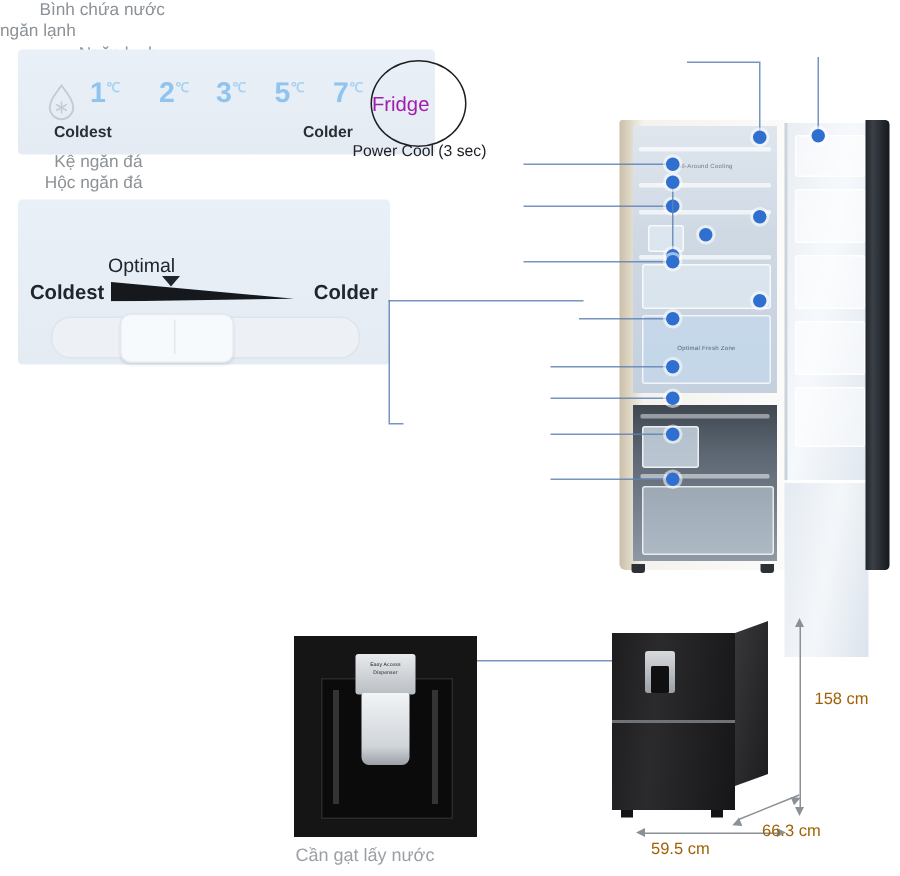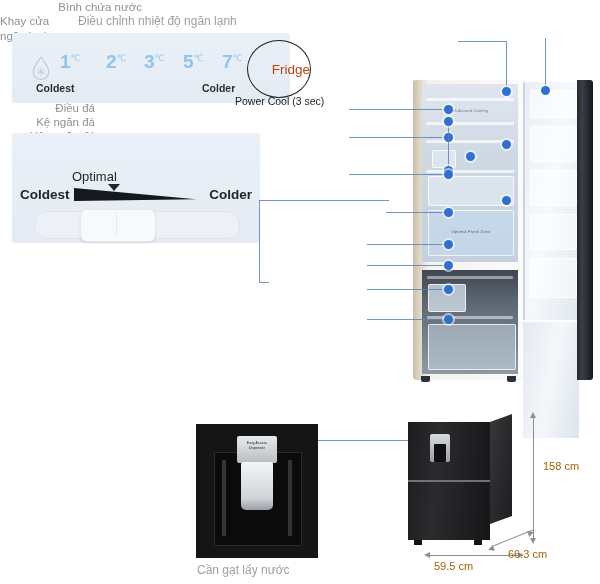--- a/index.html
+++ b/index.html
@@ -36,22 +36,22 @@
   .temp{
     position:absolute;top:18px;font-size:19px;font-weight:700;color:#8fc4ee;
     letter-spacing:.5px;
   }
   .temp sup{font-size:9px;font-weight:700;vertical-align:super;color:#a9d3f2;}
   .sublabel{position:absolute;font-size:10.5px;color:#2a2f34;font-weight:600;}
 
   .fridge-badge{
     position:absolute;left:247px;top:40px;width:62px;height:56px;
     border:1.6px solid #1b1f24;border-radius:50%;
-    display:flex;align-items:center;justify-content:flex-end;
-    font-size:13.5px;color:#c2410c;font-weight:400;background:transparent;
+    display:flex;align-items:center;justify-content:flex-start;
+    font-size:13.5px;color:#a21caf;font-weight:400;background:transparent;
   }
   .powercool{
     position:absolute;left:235px;top:95px;font-size:10.5px;color:#1b1f24;
     white-space:nowrap;font-weight:500;
   }
 
   .caption{position:absolute;font-size:12px;color:#9aa0a6;white-space:nowrap;}
 
   
   #freezer-panel{left:12px;top:133px;width:248px;height:110px;}
@@ -145,21 +145,20 @@
   .arrow-up{border-left:3.5px solid transparent;border-right:3.5px solid transparent;border-bottom:6px solid #8a9096;}
   .arrow-dn{border-left:3.5px solid transparent;border-right:3.5px solid transparent;border-top:6px solid #8a9096;}
   .arrow-l{border-top:3.5px solid transparent;border-bottom:3.5px solid transparent;border-right:6px solid #8a9096;}
   .arrow-r{border-top:3.5px solid transparent;border-bottom:3.5px solid transparent;border-left:6px solid #8a9096;}
 </style>
 </head>
 <body>
 
 <div class="stage">
 
-  <div class="caption" style="left:78px;top:14px;">Điều chỉnh nhiệt độ ngăn lạnh</div>
 
   <div class="panel" id="fridge-panel">
     <svg class="drop-icon" viewBox="0 0 24 28">
       <path d="M12 2 C7 9 3.5 13 3.5 18 a8.5 8.5 0 0 0 17 0 C20.5 13 17 9 12 2 Z" fill="none" stroke="#c3ccd6" stroke-width="1.4"></path>
       <g stroke="#c3ccd6" stroke-width="1.1" stroke-linecap="round">
         <line x1="12" y1="14" x2="12" y2="22"></line>
         <line x1="8.5" y1="16" x2="15.5" y2="20"></line>
         <line x1="15.5" y1="16" x2="8.5" y2="20"></line>
       </g>
     </svg>
@@ -220,27 +219,26 @@
       <div class="fr-doorbin" style="left:5px;top:88px;width:45px;height:34px;"></div>
       <div class="fr-doorbin" style="left:5px;top:132px;width:45px;height:34px;"></div>
       <div class="fr-doorbin" style="left:5px;top:176px;width:45px;height:38px;"></div>
     </div>
     <div class="fr-lowdoor"></div>
     <div class="fr-side"></div>
     <div class="fr-foot" style="left:8px;top:296px;"></div>
     <div class="fr-foot" style="left:94px;top:296px;"></div>
   </div>
 
-  <div class="callout r" style="left:344px;top:35px;width:110px;margin-left:32px;">Bình chứa nước</div>
+  <div class="callout r" style="left:344px;top:35px;width:110px;">Bình chứa nước</div>
   <div class="hline" style="left:458px;top:41px;width:48px;"></div>
   <div class="vline" style="left:506px;top:41px;height:50px;"></div>
   <div class="dot" style="left:502px;top:87px;"></div>
 
   <div class="callout" style="left:522px;top:5px;">
-    <div>Khay cửa</div>
     <div>ngăn lạnh</div>
   </div>
   <div class="vline" style="left:545px;top:38px;height:52px;"></div>
   <div class="dot" style="left:541px;top:86px;"></div>
 
   <div class="callout r" style="left:240px;top:103px;width:105px;">Ngăn lạnh</div>
   <div class="hline" style="left:349px;top:109px;width:99px;"></div>
   <div class="dot" style="left:444px;top:105px;"></div>
 
   <div class="callout r" style="left:230px;top:131px;width:115px;">Kệ ngăn lạnh</div>

